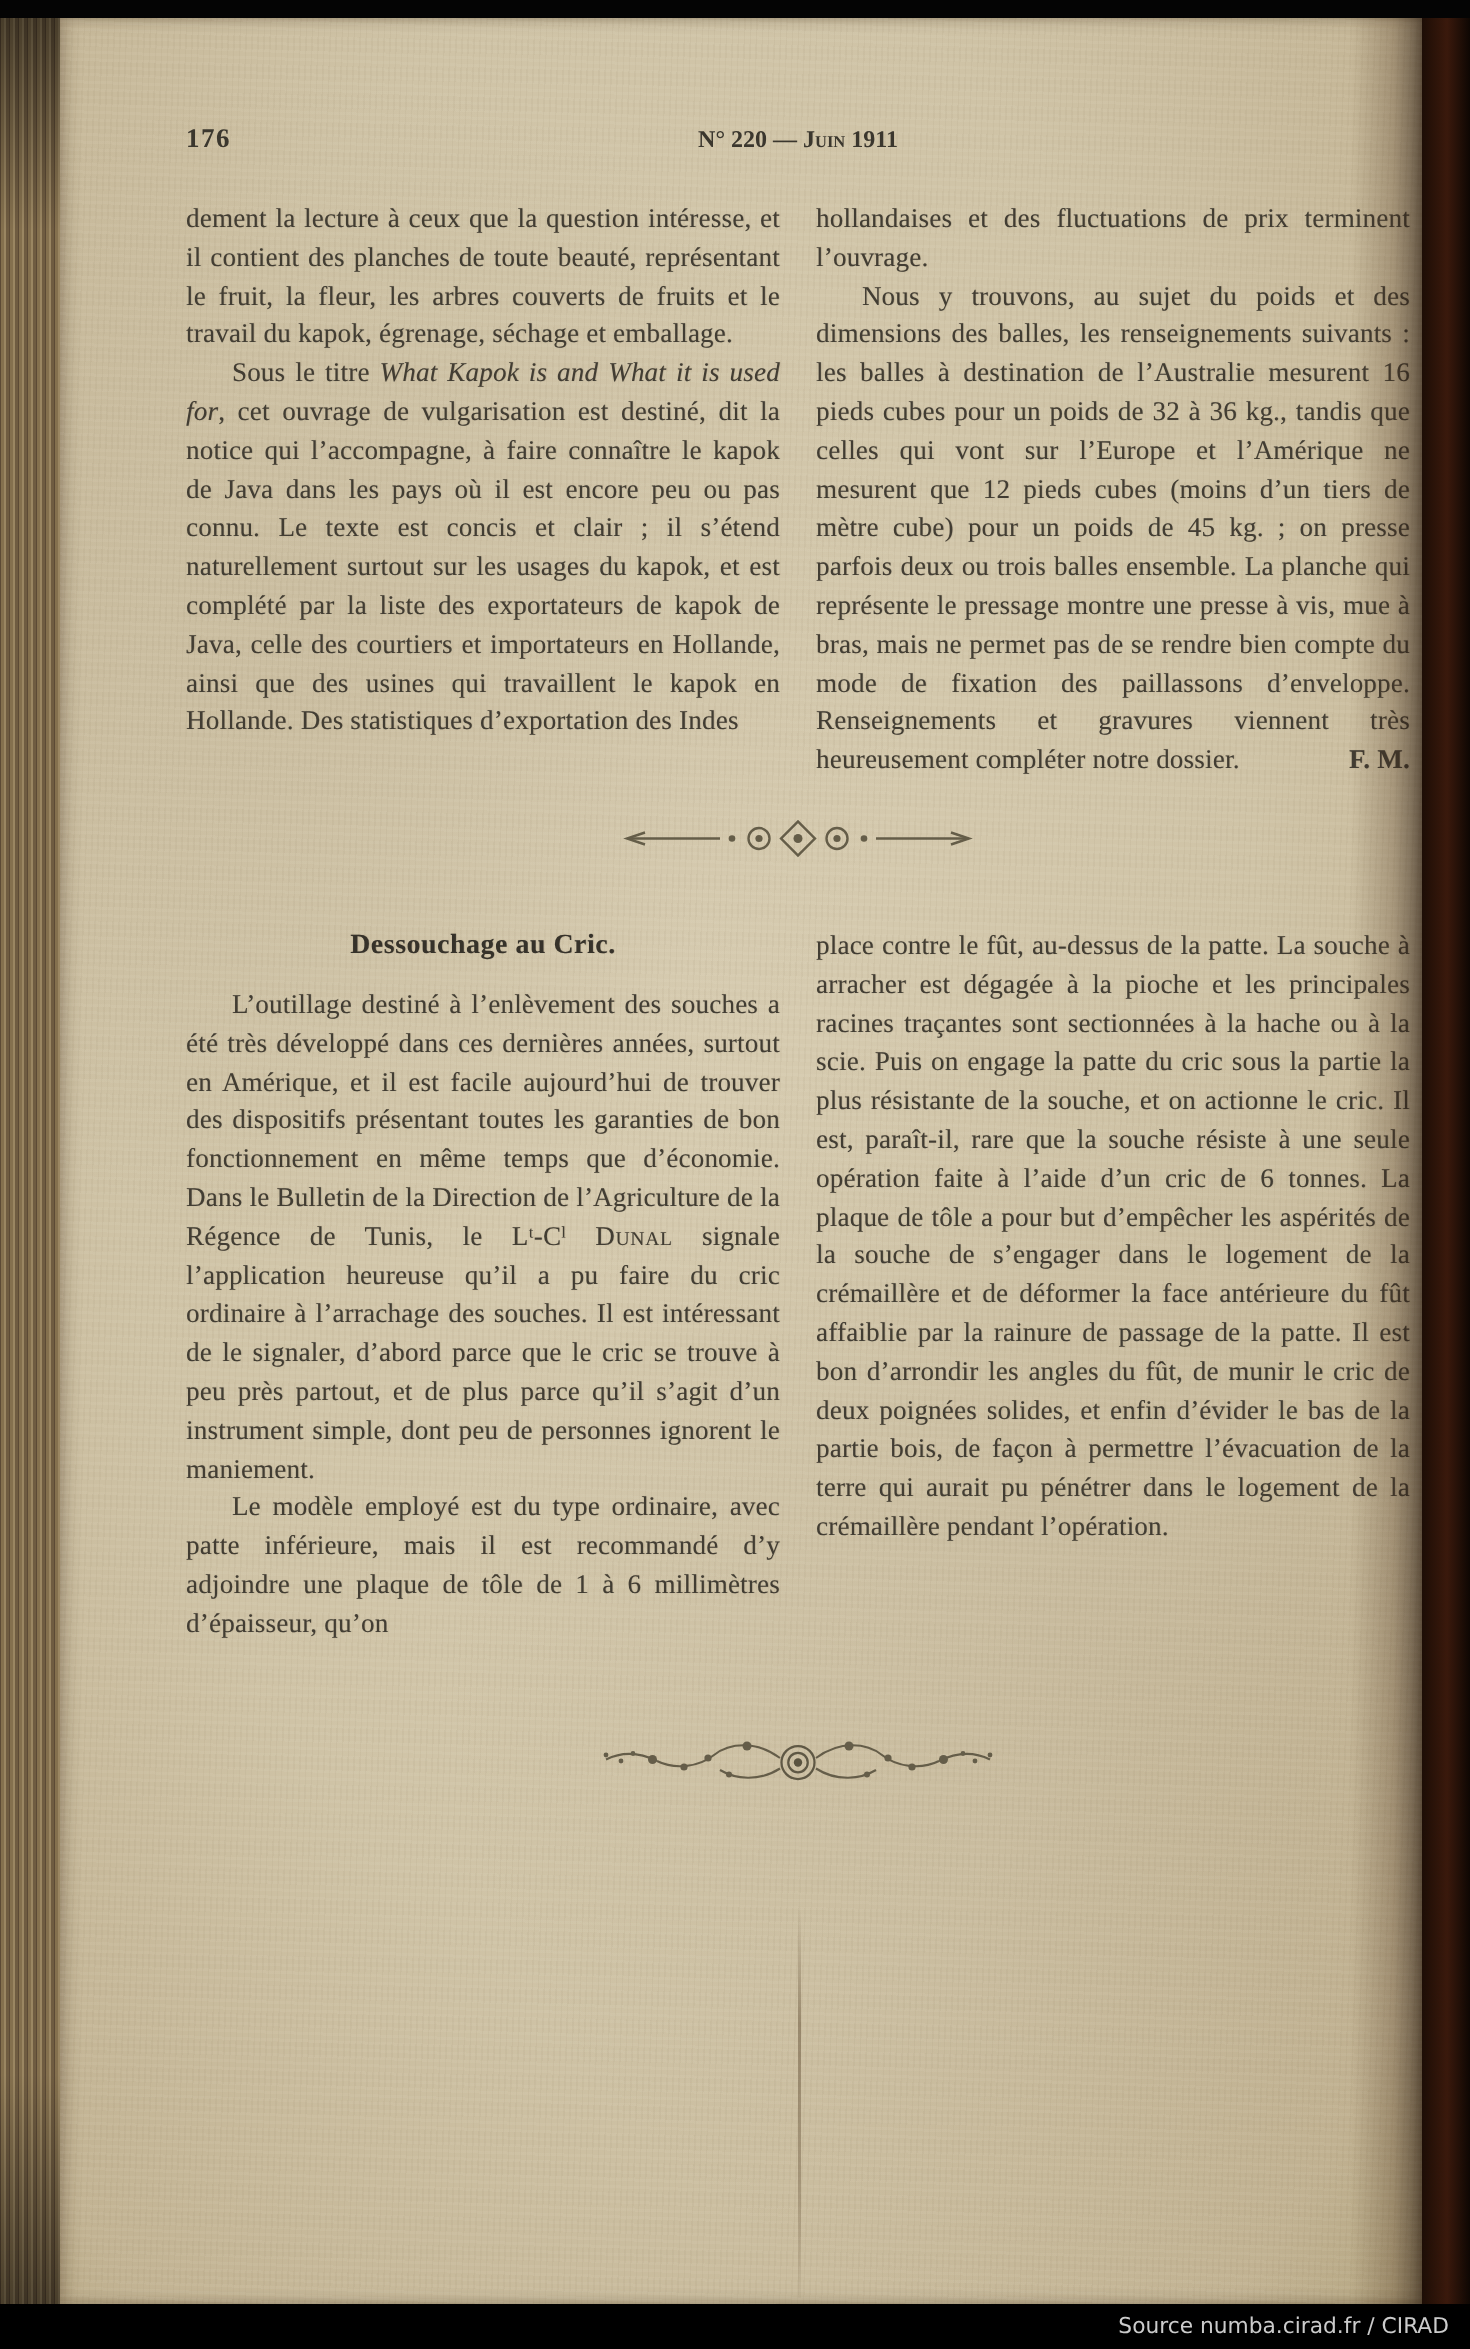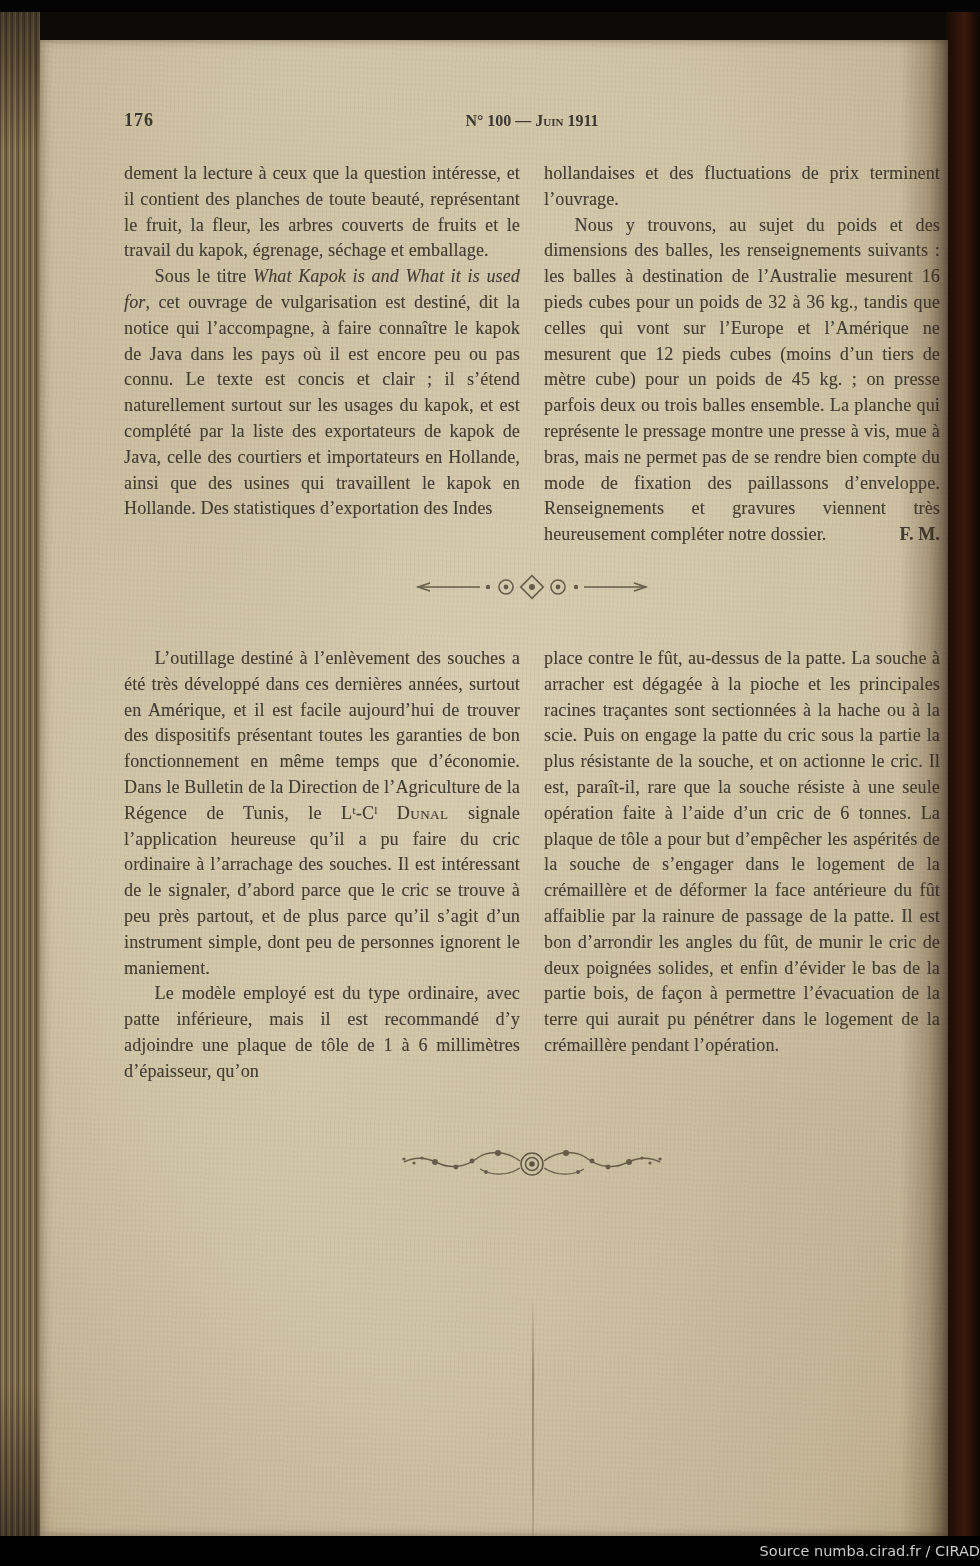--- a/index.html
+++ b/index.html
@@ -11,21 +11,21 @@
   .book-edge{position:absolute;left:0;top:0;bottom:30px;width:40px;z-index:2;
         background:
           linear-gradient(0deg,rgba(0,0,0,.45),rgba(0,0,0,0) 10%,rgba(0,0,0,0) 90%,rgba(0,0,0,.5)),
           repeating-linear-gradient(90deg,#5c4a35 0 1px,#84704e 1px 3px,#9a8662 3px 4px,#6f5c41 4px 6px),
           linear-gradient(90deg,#241810,#6a5236 35%,#8c7350 75%,#a38d65);}
   .page{position:absolute;left:40px;top:12px;right:32px;bottom:30px;z-index:3;
         background:
           radial-gradient(circle at 20% 28%,rgba(120,95,60,.08),transparent 30%),
           radial-gradient(circle at 78% 72%,rgba(120,95,60,.10),transparent 35%),
           radial-gradient(ellipse at 46% 42%,#d7ccb1 0%,#cfc3a6 55%,#c2b393 88%,#b3a47f 100%);
-        box-shadow:inset 4px 0 10px rgba(60,40,20,.28), inset -2px 0 6px rgba(60,40,20,.22);margin-top:28px;}
+        box-shadow:inset 4px 0 10px rgba(60,40,20,.28), inset -2px 0 6px rgba(60,40,20,.22);}
   .page::before{content:"";position:absolute;inset:0;pointer-events:none;
         background-image:
           repeating-linear-gradient(92deg,rgba(110,90,60,.05) 0 1px,rgba(0,0,0,0) 1px 4px),
           repeating-linear-gradient(2deg,rgba(255,250,235,.05) 0 2px,rgba(0,0,0,0) 2px 5px);}
   .page::after{content:"";position:absolute;top:0;bottom:0;right:0;width:48px;pointer-events:none;
         background:linear-gradient(90deg,rgba(61,36,16,0) 0%,rgba(61,36,16,.25) 60%,rgba(32,17,8,.55) 100%);}
   .page-inner{position:relative;padding:70px 8px 0 84px;}
 
   .page-header{display:grid;grid-template-columns:1fr auto 1fr;align-items:baseline;color:#3b372e;}
   .pageno{font-weight:bold;font-size:18px;letter-spacing:1px;}
@@ -44,38 +44,38 @@
   .sig{float:right;padding-left:14px;font-weight:600;}
 
   .divider{display:flex;justify-content:center;margin:26px 0 46px;}
   .section-title{text-align:center;font-size:18.5px;font-weight:bold;color:#36322a;
         margin:2px 0 16px;letter-spacing:.4px;text-shadow:.3px .3px .5px rgba(60,50,40,.35);}
   .bottom-ornament{display:flex;justify-content:center;margin-top:56px;}
   .crease{position:absolute;left:492px;top:1258px;width:2px;height:262px;pointer-events:none;
         background:linear-gradient(180deg,rgba(90,70,45,0),rgba(90,70,45,.45) 30%,rgba(90,70,45,.35) 70%,rgba(90,70,45,.05));}
 
   .source-bar{position:absolute;bottom:0;left:0;width:100%;height:30px;background:#000;z-index:7;
-        display:flex;align-items:center;justify-content:flex-end;box-sizing:border-box;
+        display:flex;align-items:center;justify-content:flex-end;box-sizing:border-box;padding-right:14px;
         font-family:"DejaVu Sans","Liberation Sans",sans-serif;font-size:14.5px;color:#cbcbcb;}
 </style>
 </head>
 <body>
 
 <div class="scan">
   <div class="top-black"></div>
   <div class="right-dark"></div>
   <div class="book-edge"></div>
 
   <div class="page">
     <div class="crease"></div>
     <div class="page-inner">
 
       <header class="page-header">
         <span class="pageno">176</span>
-        <span class="issue"><span>N° 100 —</span> <span class="sc">Juin</span> <span>1911</span></span>
+        <span class="issue"><span>N° 220 —</span> <span class="sc">Juin</span> <span>1911</span></span>
       </header>
 
       <section class="two-col">
         <div class="col">
           <p class="para noind">dement la lecture à ceux que la question intéresse, et il contient des planches de toute beauté, représentant le fruit, la fleur, les arbres couverts de fruits et le travail du kapok, égrenage, séchage et emballage.</p>
           <p class="para"><span>Sous le titre </span><em>What Kapok is and What it is used for</em><span>, cet ouvrage de vulgarisation est destiné, dit la notice qui l’accompagne, à faire connaître le kapok de Java dans les pays où il est encore peu ou pas connu. Le texte est concis et clair ; il s’étend naturellement surtout sur les usages du kapok, et est complété par la liste des exportateurs de kapok de Java, celle des courtiers et importateurs en Hollande, ainsi que des usines qui travaillent le kapok en Hollande. Des statistiques d’exportation des Indes</span></p>
         </div>
         <div class="col">
           <p class="para noind">hollandaises et des fluctuations de prix terminent l’ouvrage.</p>
           <p class="para"><span>Nous y trouvons, au sujet du poids et des dimensions des balles, les renseignements suivants : les balles à destination de l’Australie mesurent 16 pieds cubes pour un poids de 32 à 36 kg., tandis que celles qui vont sur l’Europe et l’Amérique ne mesurent que 12 pieds cubes (moins d’un tiers de mètre cube) pour un poids de 45 kg. ; on presse parfois deux ou trois balles ensemble. La planche qui représente le pressage montre une presse à vis, mue à bras, mais ne permet pas de se rendre bien compte du mode de fixation des paillassons d’enveloppe. Renseignements et gravures viennent très heureusement compléter notre dossier.</span><span class="sig">F. M.</span></p>
@@ -98,20 +98,21 @@
             <circle cx="162" cy="13" r="2.2"></circle>
             <circle cx="92" cy="13" r="2.4"></circle>
             <circle cx="144" cy="13" r="2.4"></circle>
             <circle cx="118" cy="13" r="3"></circle>
           </g>
         </svg>
       </div>
 
       <section class="two-col">
         <div class="col">
+          <h2 class="section-title">Dessouchage au Cric.</h2>
           <p class="para"><span>L’outillage destiné à l’enlèvement des souches a été très développé dans ces dernières années, surtout en Amérique, et il est facile aujourd’hui de trouver des dispositifs présentant toutes les garanties de bon fonctionnement en même temps que d’économie. Dans le Bulletin de la Direction de l’Agriculture de la Régence de Tunis, le Lᵗ-Cˡ </span><span class="name-sc">Dunal</span><span> signale l’application heureuse qu’il a pu faire du cric ordinaire à l’arrachage des souches. Il est intéressant de le signaler, d’abord parce que le cric se trouve à peu près partout, et de plus parce qu’il s’agit d’un instrument simple, dont peu de personnes ignorent le maniement.</span></p>
           <p class="para">Le modèle employé est du type ordinaire, avec patte inférieure, mais il est recommandé d’y adjoindre une plaque de tôle de 1 à 6 millimètres d’épaisseur, qu’on</p>
         </div>
         <div class="col">
           <p class="para noind">place contre le fût, au-dessus de la patte. La souche à arracher est dégagée à la pioche et les principales racines traçantes sont sectionnées à la hache ou à la scie. Puis on engage la patte du cric sous la partie la plus résistante de la souche, et on actionne le cric. Il est, paraît-il, rare que la souche résiste à une seule opération faite à l’aide d’un cric de 6 tonnes. La plaque de tôle a pour but d’empêcher les aspérités de la souche de s’engager dans le logement de la crémaillère et de déformer la face antérieure du fût affaiblie par la rainure de passage de la patte. Il est bon d’arrondir les angles du fût, de munir le cric de deux poignées solides, et enfin d’évider le bas de la partie bois, de façon à permettre l’évacuation de la terre qui aurait pu pénétrer dans le logement de la crémaillère pendant l’opération.</p>
         </div>
       </section>
 
       <div class="bottom-ornament">
         <svg width="300" height="46" viewBox="0 0 300 46">

